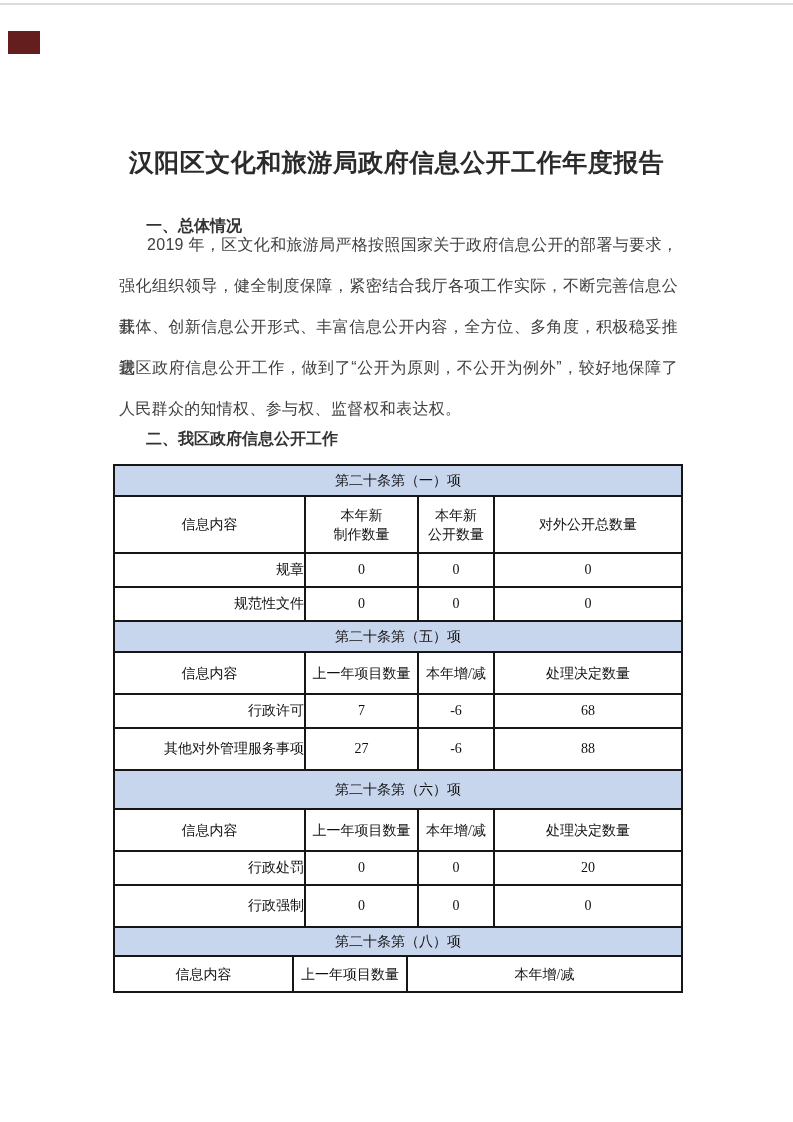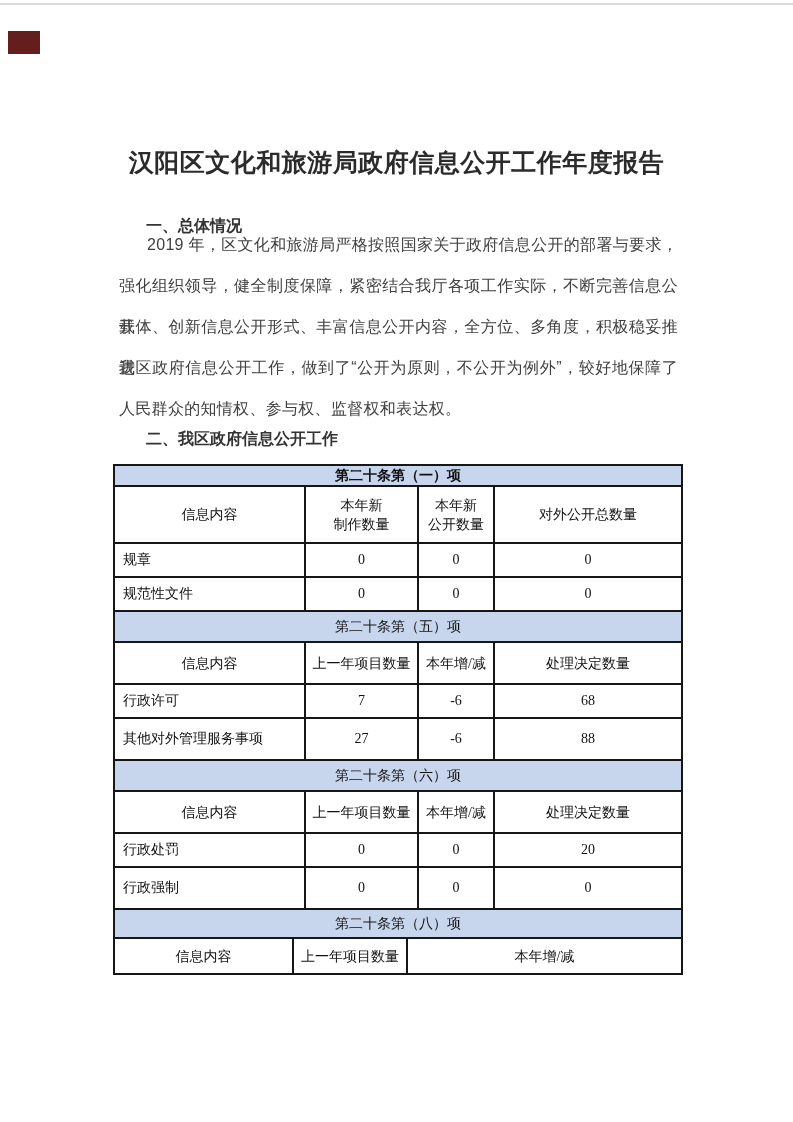--- a/index.html
+++ b/index.html
@@ -27,21 +27,21 @@
   .para-line.fill { text-align-last:justify; }
   .para-line.first { text-indent:28px; }
   .tables-region { position:absolute; top:464px; left:113px; width:568px; }
   table.stat-table {
     border-collapse:collapse; table-layout:fixed; width:568px;
     font-family:"Liberation Serif","DejaVu Serif",serif; font-size:14px; color:#111111;
   }
   table.stat-table td { border:2px solid #161616; vertical-align:middle; }
   table.stat-table td.band { text-align:center; }
   table.stat-table td.th { text-align:center; white-space:pre-line; line-height:19px; }
-  table.stat-table td.cell-left { text-align:left; padding-left:8px; }
+  table.stat-table td.cell-left { text-align:right; padding-left:8px; }
   table.stat-table td.cell-num { text-align:center; }
 </style>
 </head>
 <body>
 
 <div class="page">
   <div class="top-hairline"></div>
   <div class="corner-marker" style="background: rgb(101, 30, 30);"></div>
 
   <div class="doc-title">汉阳区文化和旅游局政府信息公开工作年度报告</div>
@@ -61,21 +61,21 @@
   <div class="tables-region">
       <table class="stat-table">
         <colgroup>
           <col style="width: 191px;">
           <col style="width: 113px;">
           <col style="width: 76px;">
           <col style="width: 188px;">
         </colgroup>
         <tbody>
           <tr>
-            <td colspan="4" class="band" style="height: 21px; background: rgb(200, 214, 237); font-weight: bold;">第二十条第（一）项</td>
+            <td colspan="4" class="band" style="height: 31px; background: rgb(200, 214, 237);">第二十条第（一）项</td>
           </tr>
           <tr>
             <td class="th" style="height: 57px;">信息内容</td>
             <td class="th" style="height: 57px;">本年新
 制作数量</td>
             <td class="th" style="height: 57px;">本年新
 公开数量</td>
             <td class="th" style="height: 57px;">对外公开总数量</td>
           </tr>
           <tr>
@@ -125,21 +125,21 @@
       </table>
       <table class="stat-table" style="margin-top: -2px;">
         <colgroup>
           <col style="width: 191px;">
           <col style="width: 113px;">
           <col style="width: 76px;">
           <col style="width: 188px;">
         </colgroup>
         <tbody>
           <tr>
-            <td colspan="4" class="band" style="height: 31px; background: rgb(200, 214, 237);">第二十条第（六）项</td>
+            <td colspan="4" class="band" style="height: 39px; background: rgb(200, 214, 237);">第二十条第（六）项</td>
           </tr>
           <tr>
             <td class="th" style="height: 42px;">信息内容</td>
             <td class="th" style="height: 42px;">上一年项目数量</td>
             <td class="th" style="height: 42px;">本年增/减</td>
             <td class="th" style="height: 42px;">处理决定数量</td>
           </tr>
           <tr>
             <td class="cell-left" style="height: 34px;">行政处罚</td>
             <td class="cell-num" style="height: 34px;">0</td>

